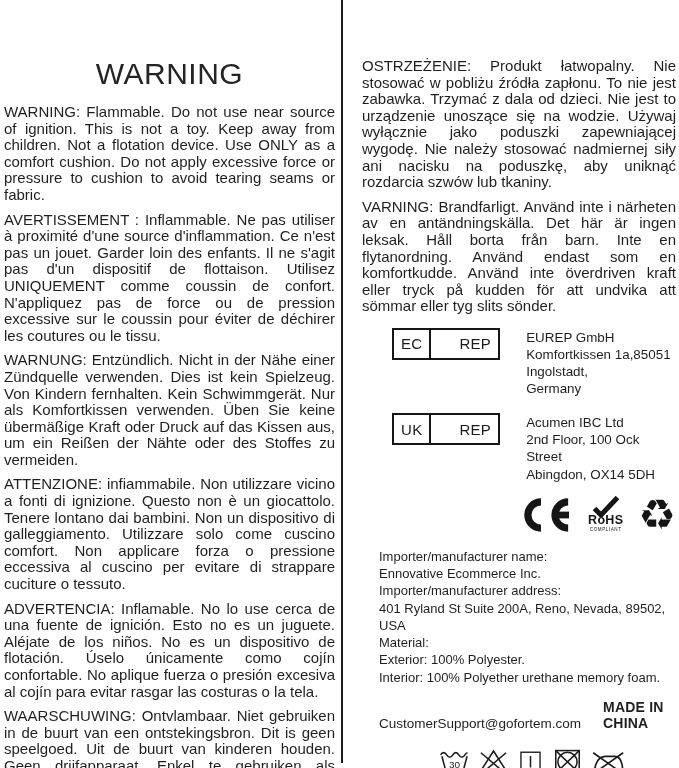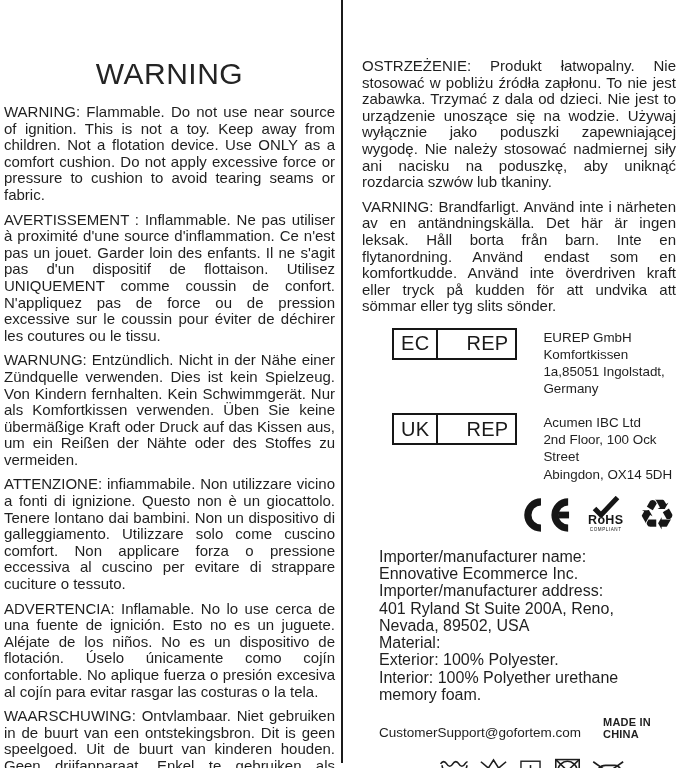--- a/index.html
+++ b/index.html
@@ -21,34 +21,34 @@
     font-size: 15px; line-height: 16.6px; text-align: justify;
     margin-bottom: 8px; color: #1f1f1f;
   }
   .col-right .warn-first { margin-top: 58px; }
 
   .rep-row { display: flex; align-items: flex-start; gap: 26px; margin: 13px 0 0 30px; }
   .rep-row.uk { margin-top: 16px; }
   .rep-badge { display: flex; border: 2.2px solid #161616; height: 32px; flex: none; }
   .rep-cell {
     display: flex; align-items: center; justify-content: center;
-    padding: 0 7px; font-size: 20px; letter-spacing: 0.3px; color: #1a1a1a;
+    padding: 0 7px; font-size: 15px; letter-spacing: 0.3px; color: #1a1a1a;
   }
   .rep-cell + .rep-cell { border-left: 2.2px solid #161616; padding-left: 28px; }
   .rep-lines { font-size: 13.4px; line-height: 17.1px; padding-top: 1px; }
 
   .cert-row { display: flex; align-items: center; gap: 15px; margin: 12px 0 0 155px; }
   .rohs { display: flex; flex-direction: column; align-items: center; line-height: 1; }
   .rohs-label { font-size: 12.5px; font-weight: 700; letter-spacing: 0.3px; margin-top: -3px; color: #161616; }
   .rohs-sub { font-size: 4.6px; letter-spacing: 0.55px; margin-top: 1.5px; color: #161616; }
   .recycle { font-size: 42px; line-height: 36px; color: #161616; font-family: "DejaVu Sans", sans-serif; }
 
-  .importer { margin: 13px 0 0 17px; font-size: 16px; line-height: 17.3px; }
+  .importer { margin: 13px 0 0 17px; font-size: 13px; line-height: 17.3px; }
   .contact-row { display: flex; align-items: flex-end; gap: 22px; margin: 13px 0 0 17px; font-size: 13.5px; }
-  .made-in { font-weight: 700; font-size: 11px; letter-spacing: 0.2px; }
+  .made-in { font-weight: 700; font-size: 14px; letter-spacing: 0.2px; }
 
   .care-row { display: flex; gap: 6px; margin: 11px 0 0 76px; }
   .care-row svg { display: block; }
 
   .qr-wrap { margin: 6px 0 0 64px; width: 188px; height: 188px; }
 </style>
 </head>
 <body>
 
 <div class="sheet">

